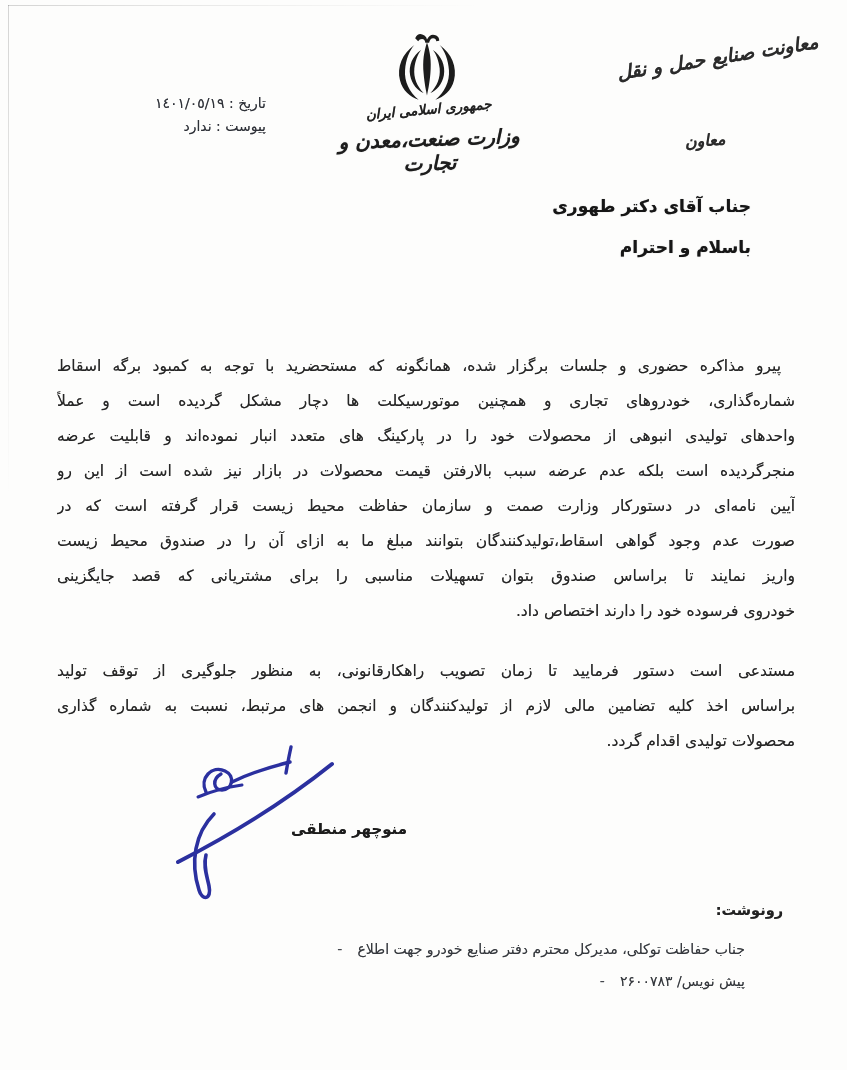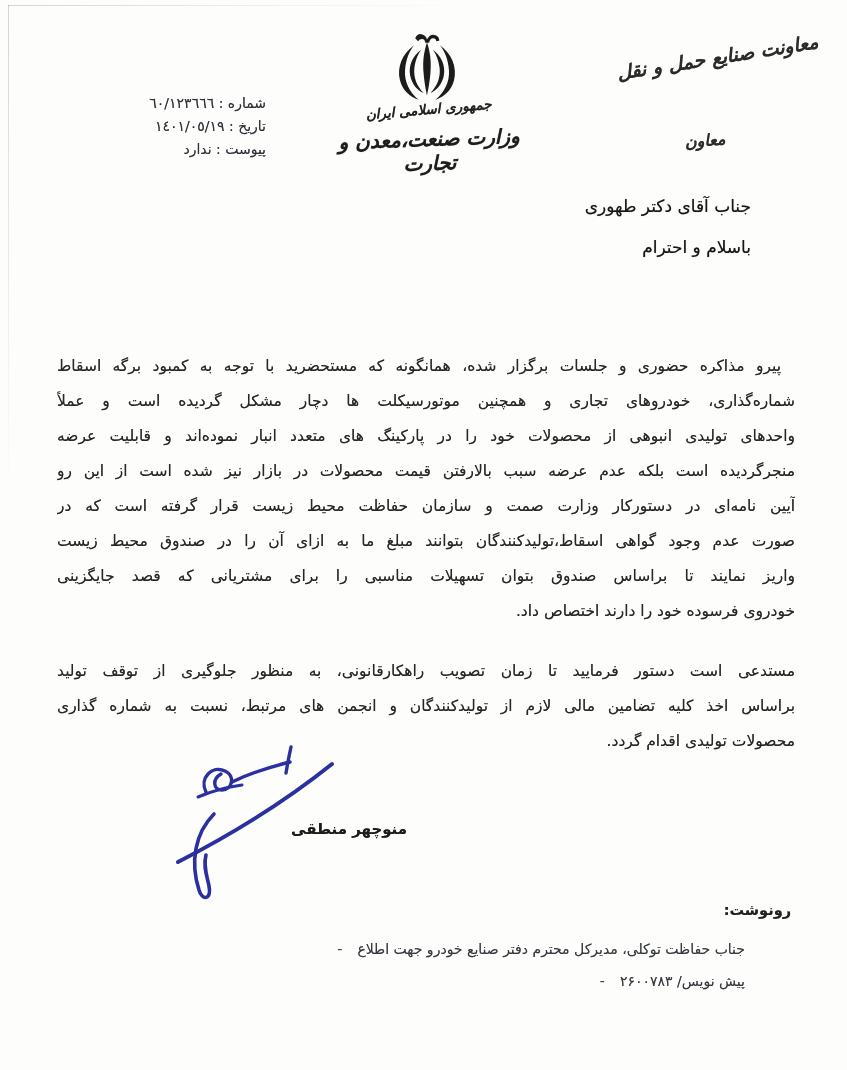--- a/index.html
+++ b/index.html
@@ -50,21 +50,21 @@
     direction:rtl; text-align:right;
     font-size:14px; line-height:23px; color:#2e3138;
     text-shadow:0 0 .5px rgba(40,44,52,.5);
   }
   .lh-meta .row { white-space:nowrap; }
 
   
   .recipient {
     position:absolute; top:186px; right:96px; left:60px;
     direction:rtl; text-align:right;
-    font-size:17px; font-weight:normal; color:#161616;
+    font-size:17px; font-weight:bold; color:#161616;
     line-height:41px;
     text-shadow:0 0 .7px rgba(15,15,15,.6);
   }
 
   
   .body-text {
     position:absolute; top:306px; right:52px; left:57px;
     direction:rtl;
     font-size:15.5px; color:#262626;
     text-shadow:0 0 .6px rgba(35,35,35,.55);
@@ -82,21 +82,21 @@
   .sig-svg { position:absolute; left:140px; top:740px; width:200px; height:170px; }
   .sig-name {
     position:absolute; left:288px; top:820px; width:122px;
     direction:rtl; text-align:center;
     font-size:15px; font-weight:bold; color:#1c1c1c;
     text-shadow:0 0 .6px rgba(20,20,20,.6);
   }
 
   
   .cc-label {
-    position:absolute; top:902px; right:56px;
+    position:absolute; top:902px; right:64px;
     direction:rtl; font-size:14.5px; font-weight:bold; color:#222;
     text-shadow:0 0 .5px rgba(30,30,30,.5);
   }
   .cc-list {
     position:absolute; top:933px; right:102px; left:60px;
     font-size:14px; color:#35383d; line-height:32px;
     text-shadow:0 0 .5px rgba(40,44,52,.45);
   }
   .cc-item { direction:ltr; text-align:right; white-space:nowrap; }
   .cc-item .dash { padding-right:15px; color:#44474d; }
@@ -118,24 +118,20 @@
         <path d="M52 26 C62 33 67 44 65 56 C63 67 56 74 49 77 C57 69 61 59 60 48 C59 39 56 31 52 26 Z"></path>
         <path d="M30 20 C16 30 9 46 13 62 C16 74 25 82 35 85 C24 76 18 63 19 50 C20 37 24 27 30 20 Z"></path>
         <path d="M60 20 C74 30 81 46 77 62 C74 74 65 82 55 85 C66 76 72 63 71 50 C70 37 66 27 60 20 Z"></path>
       </g>
     </svg>
   </div>
   <div class="lh-republic">جمهوری اسلامی ایران</div>
   <div class="lh-ministry">وزارت صنعت،معدن و تجارت</div>
 
   <div class="lh-meta">
-    <div class="row">
-      <span>شماره :</span>
-      <span>٦٠/١٢٣٦٦٦</span>
-    </div>
     <div class="row">
       <span>تاریخ :</span>
       <span>١٤٠١/٠٥/١٩</span>
     </div>
     <div class="row">
       <span>پیوست :</span>
       <span>ندارد</span>
     </div>
   </div>
 

